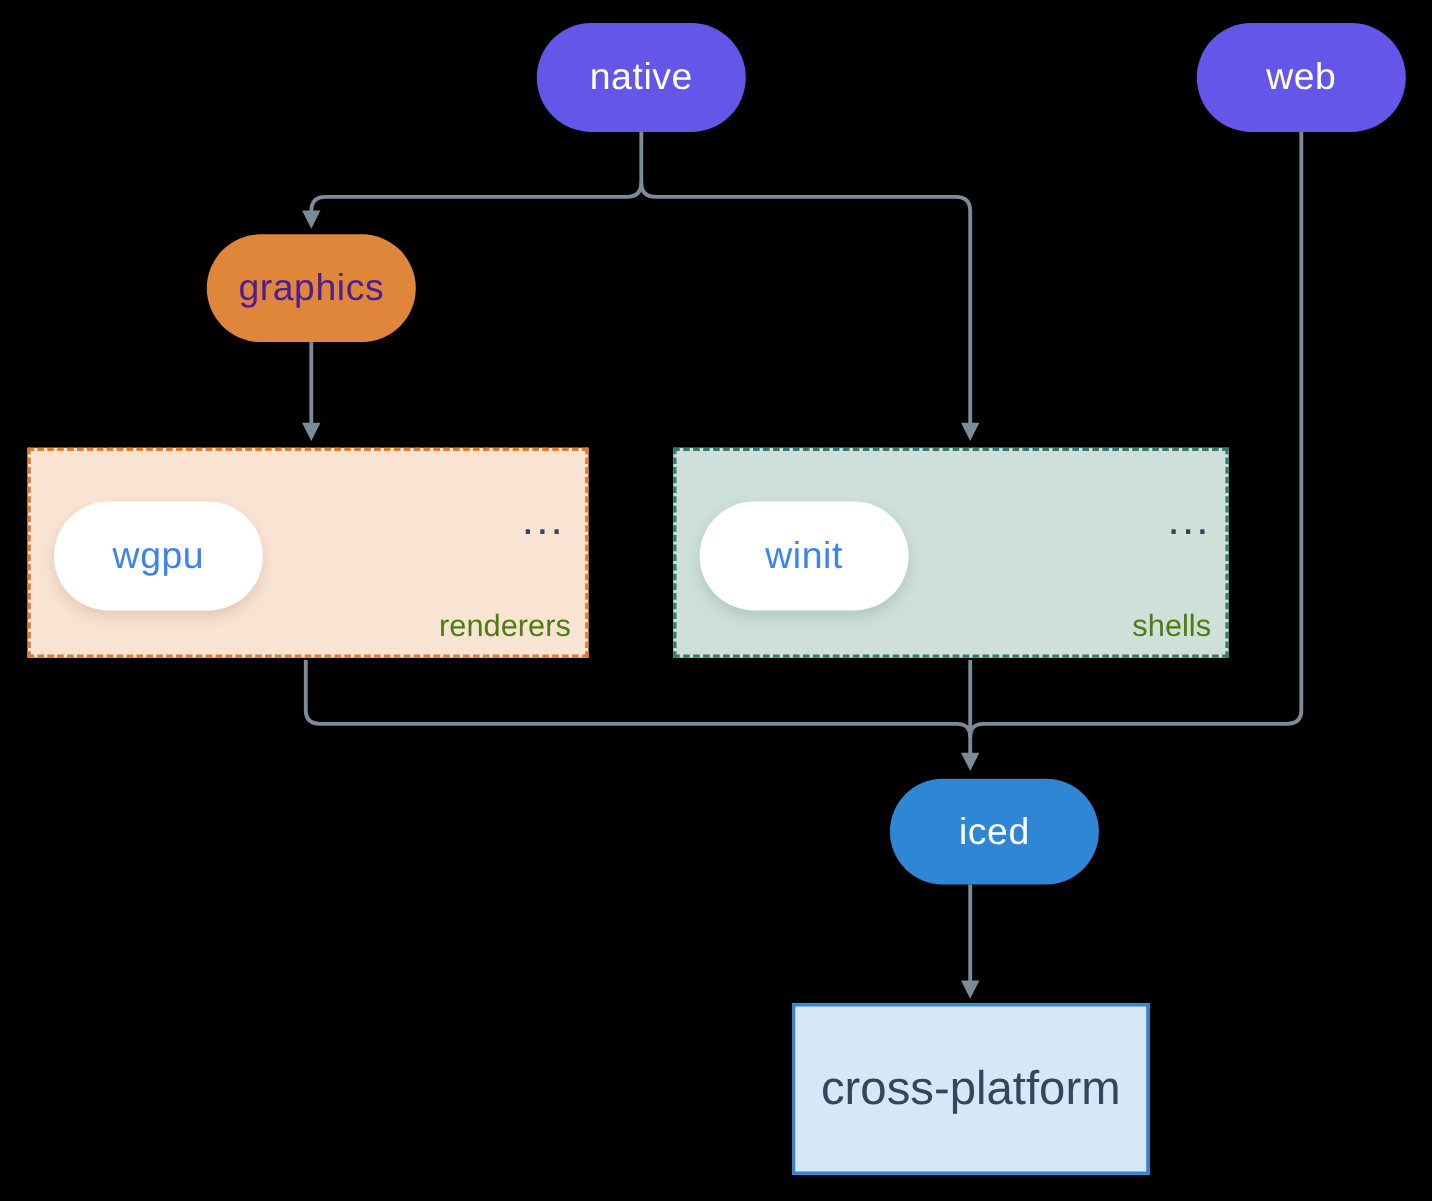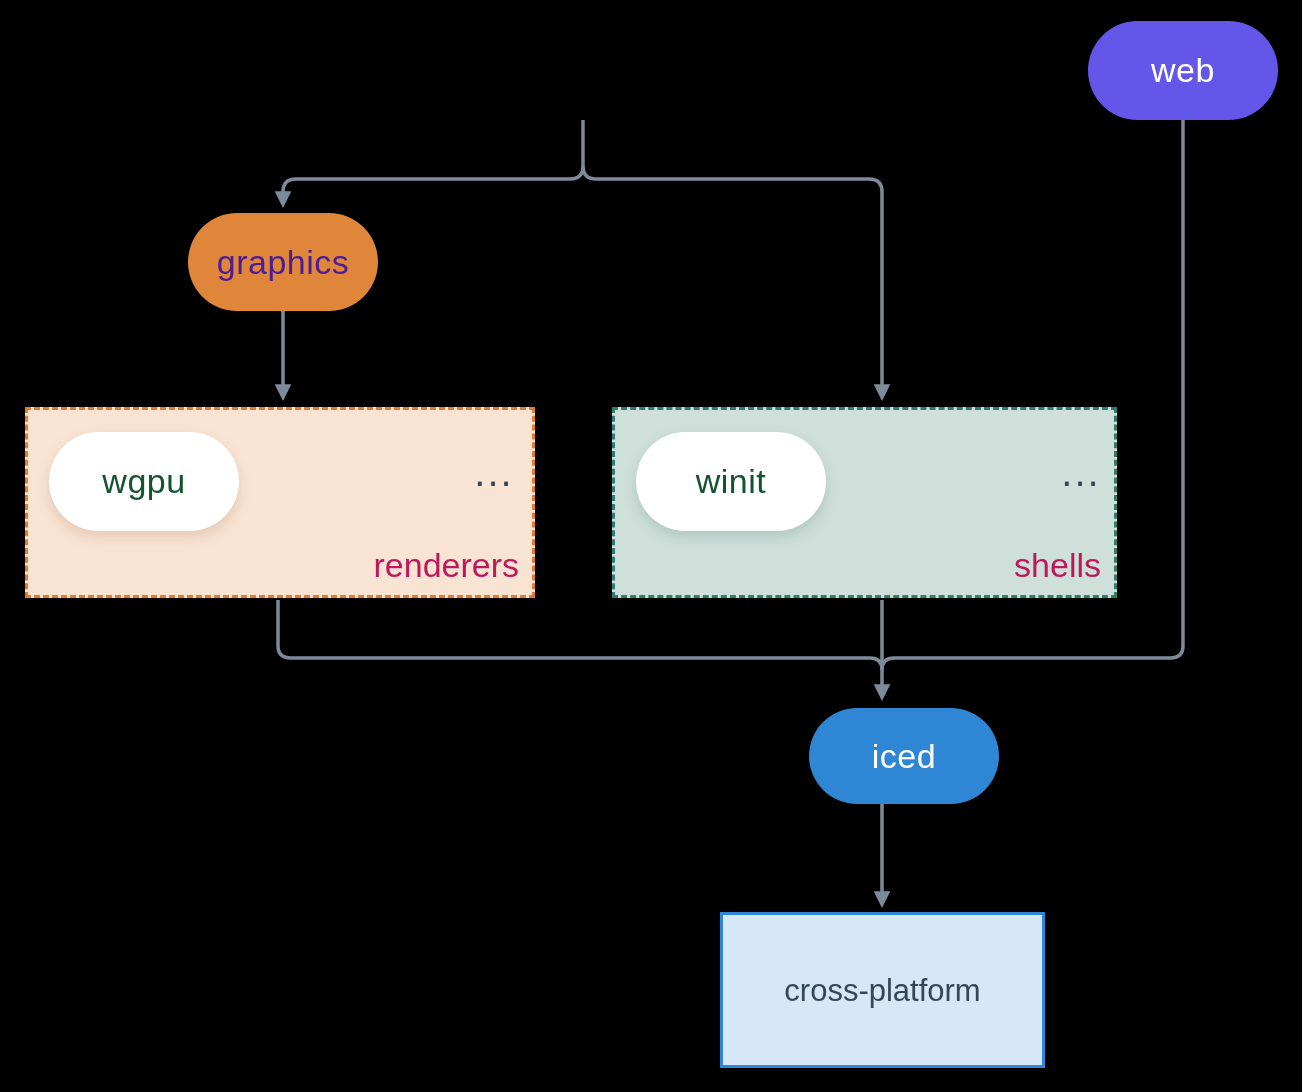--- a/index.html
+++ b/index.html
@@ -26,21 +26,21 @@
     display: flex;
     align-items: center;
     justify-content: center;
     border-radius: 50px;
     font-size: 34px;
     letter-spacing: 0.5px;
   }
   .pill.violet   { background: #6456E8; color: #FFFFFF; }
   .pill.orange   { background: #E0863B; color: #4c1d95; }
   .pill.blue     { background: #2F86D4; color: #FFFFFF; }
-  .pill.white    { background: #FFFFFF; color: #14532d; }
+  .pill.white    { background: #FFFFFF; color: #3b82f6; margin-top: 24px; }
   .pill.white.warm { box-shadow: 0 6px 14px rgba(140, 85, 40, 0.18); }
   .pill.white.cool { box-shadow: 0 6px 14px rgba(40, 90, 80, 0.18); }
 
   .group {
     position: absolute;
     box-sizing: border-box;
   }
   .group.renderers {
     background: #F9E4D4;
     border: 3px dashed #E07C2D;
@@ -65,38 +65,38 @@
     text-align: center;
     font-size: 40px;
     color: #33475B;
     letter-spacing: 2px;
     line-height: 1;
   }
   .group .group-label {
     position: absolute;
     right: 13px;
     bottom: 10px;
-    font-size: 34px;
-    color: #be185d;
+    font-size: 28px;
+    color: #4d7c0f;
   }
   .app-box {
     position: absolute;
     left: 720px;
     top: 912px;
     width: 325px;
     height: 156px;
     box-sizing: border-box;
     background: #D6E7F7;
     border: 3px solid #2F86D4;
     display: flex;
     flex-direction: column;
     align-items: center;
     justify-content: center;
     color: #33475B;
-    font-size: 31px;
+    font-size: 43px;
     line-height: 47px;
     text-align: center;
   }
 
   #node-native   { left: 488px;  top: 21px;  width: 190px; height: 99px; }
   #node-web      { left: 1088px; top: 21px;  width: 190px; height: 99px; }
   #node-graphics { left: 188px;  top: 213px; width: 190px; height: 98px; }
   #group-renderers { left: 25px;  top: 407px; width: 510px; height: 191px; }
   #group-shells    { left: 612px; top: 407px; width: 505px; height: 191px; }
   #node-iced     { left: 809px;  top: 708px; width: 190px; height: 96px; border-radius: 48px; }
@@ -116,20 +116,21 @@
       <path d="M 583 120 L 583 166 Q 583 179 570 179 L 296 179 Q 283 179 283 192 L 283 193" marker-end="url(#arrow)"></path>
       <path d="M 583 166 Q 583 179 596 179 L 869 179 Q 882 179 882 192 L 882 386" marker-end="url(#arrow)"></path>
       <path d="M 283 311 L 283 386" marker-end="url(#arrow)"></path>
       <path d="M 278 600 L 278 646 Q 278 658 291 658 L 870 658 Q 882 658 882 670"></path>
       <path d="M 1183 120 L 1183 646 Q 1183 658 1170 658 L 894 658 Q 882 658 882 670"></path>
       <path d="M 882 600 L 882 686" marker-end="url(#arrow)"></path>
       <path d="M 882 804 L 882 893" marker-end="url(#arrow)"></path>
     </g>
   </svg>
 
+  <div id="node-native" class="pill violet">native</div>
 
   <div id="node-web" class="pill violet">web</div>
 
   <div id="node-graphics" class="pill orange">graphics</div>
 
   <div id="group-renderers" class="group renderers">
     <div class="pill white warm inner-pill first">wgpu</div>
     <div class="ellipsis">...</div>
     <div class="group-label">renderers</div>
   </div>

